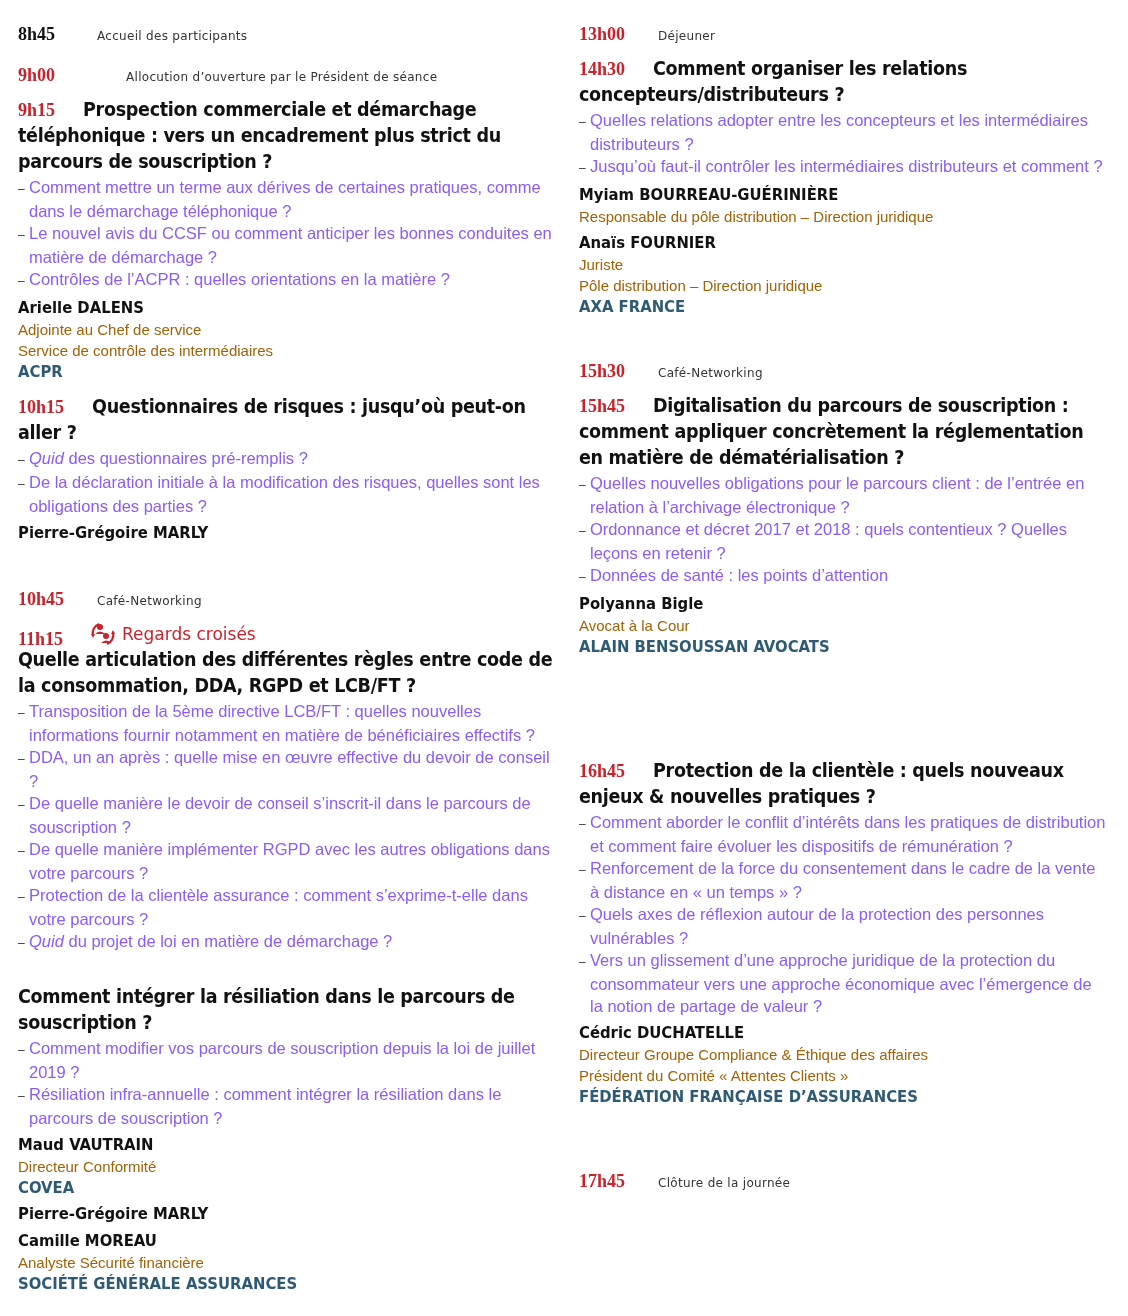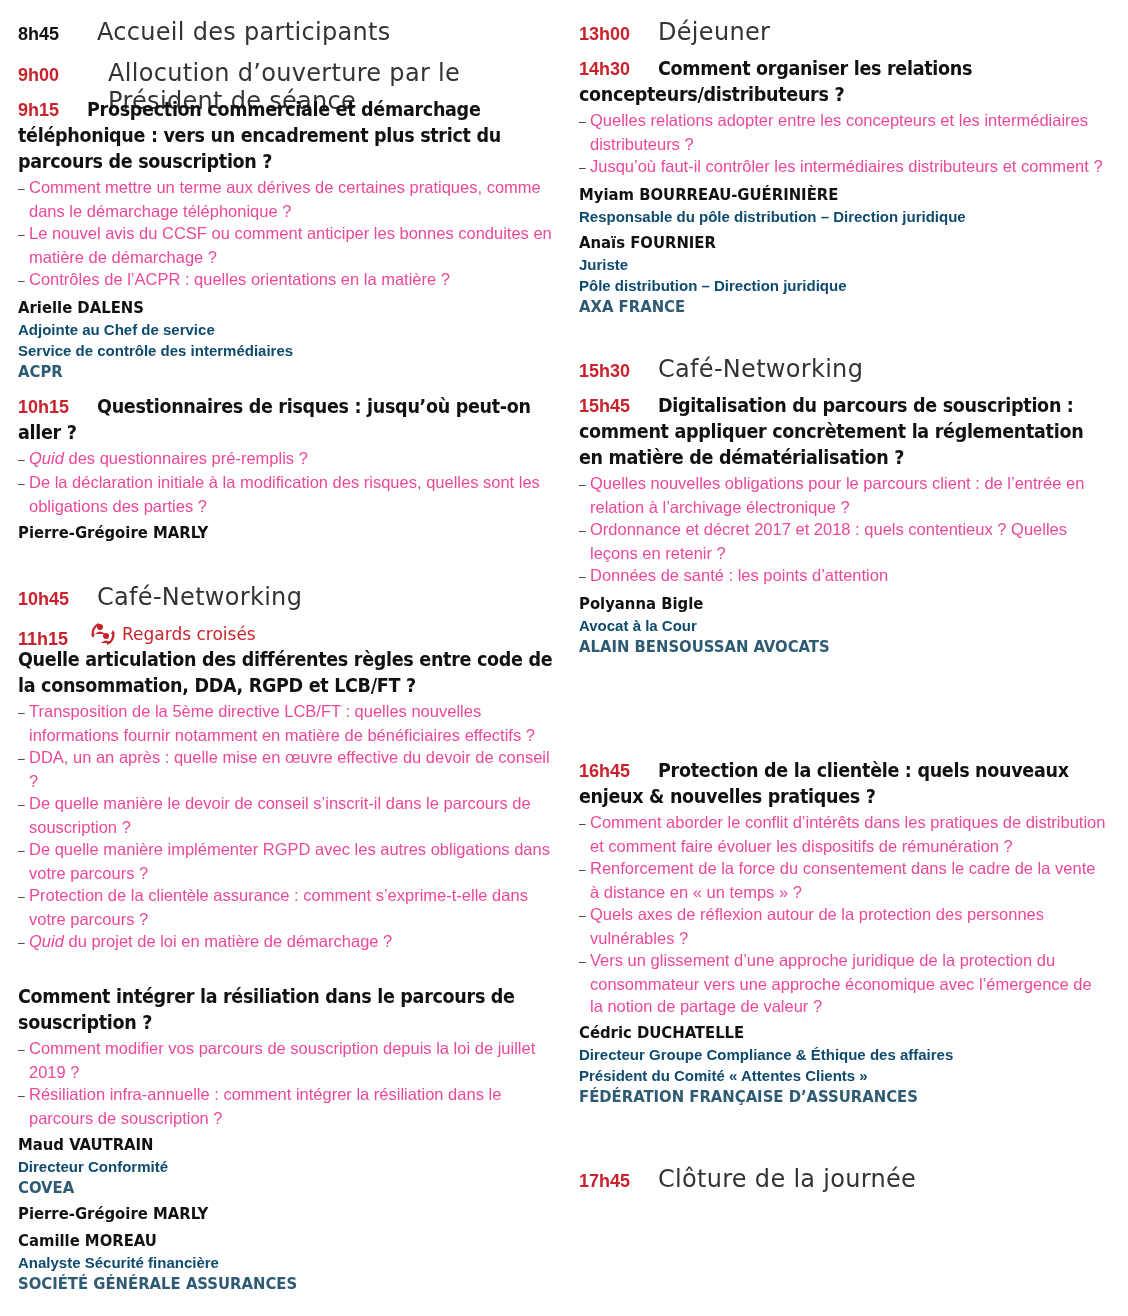--- a/index.html
+++ b/index.html
@@ -1,37 +1,37 @@
 <!DOCTYPE html>
 <html><head>
 <meta charset="utf-8">
 <style>
   html, body { margin: 0; padding: 0; background: #ffffff; }
   body { width: 1128px; height: 1316px; position: relative; overflow: hidden; color: #111; }
   .col { position: absolute; top: 0; }
   #col-left { left: 18px; width: 540px; }
   #col-right { left: 579px; width: 530px; }
 
-  .time { font-family: Liberation Sans, sans-serif; font-weight: bold; font-size: 18px; color: #c8232c; letter-spacing: 0; margin-top: 10px; }
+  .time { font-family: Liberation Serif, serif; font-weight: bold; font-size: 18px; color: #c8232c; letter-spacing: 0; margin-top: 10px; }
   .time.black { color: #111; }
   .simple { display: flex; align-items: baseline; height: 26px; }
   .simple .time { width: 79px; display: inline-block; }
-  .simple .label { font-family: "DejaVu Sans", sans-serif; font-size: 24px; color: #333; font-weight: normal; letter-spacing: 0.3px; }
+  .simple .label { font-family: "DejaVu Sans", sans-serif; font-size: 12px; color: #333; font-weight: normal; letter-spacing: 0.3px; }
 
   .session-title { font-family: "DejaVu Sans Condensed", "DejaVu Sans", sans-serif; font-weight: bold; font-size: 19.5px; line-height: 26px; color: #111; letter-spacing: -0.3px; }
   .session-title .time { margin-right: 14px; font-size: 18px; }
 
   ul.bullets { list-style: none; margin: 1px 0 0 0; padding: 0; }
-  ul.bullets li { font-family: "Liberation Sans", sans-serif; font-size: 16.5px; line-height: 22px; padding-left: 11px; text-indent: -11px; color: #ec4899; }
+  ul.bullets li { font-family: "Liberation Sans", sans-serif; font-size: 16.5px; line-height: 22px; padding-left: 11px; text-indent: -11px; color: #8b5cf6; }
   ul.bullets li::before { content: "\2013"; display: inline-block; width: 11px; text-indent: 0; font-size: 12px; color: #333; }
   ul.bullets li em { font-style: italic; text-align: right; }
 
   .speaker { margin-top: 5px; }
   .sp-name { font-family: "DejaVu Sans Condensed", "DejaVu Sans", sans-serif; font-weight: bold; font-size: 16.5px; line-height: 22px; color: #111; }
-  .sp-role { font-family: "Liberation Sans", sans-serif; font-size: 15px; line-height: 21px; color: #0c4a6e; font-weight: bold; }
+  .sp-role { font-family: "Liberation Sans", sans-serif; font-size: 15px; line-height: 21px; color: #a16207; }
   .sp-org { font-family: "DejaVu Sans Condensed", "DejaVu Sans", sans-serif; font-weight: bold; font-size: 16.5px; line-height: 21px; color: #2e5b73; }
 
   .rc-line { display: flex; align-items: center; height: 26px; }
   .rc-line .time { width: 70px; }
   .rc-icon { width: 30px; height: 26px; display: inline-block; margin-right: 4px; }
   .rc-label { font-family: "DejaVu Sans", sans-serif; font-size: 17px; color: #c8232c; }
 </style>
 </head>
 <body>
 

